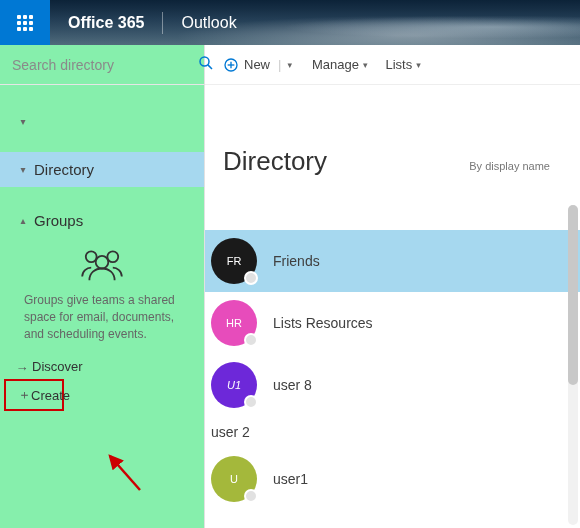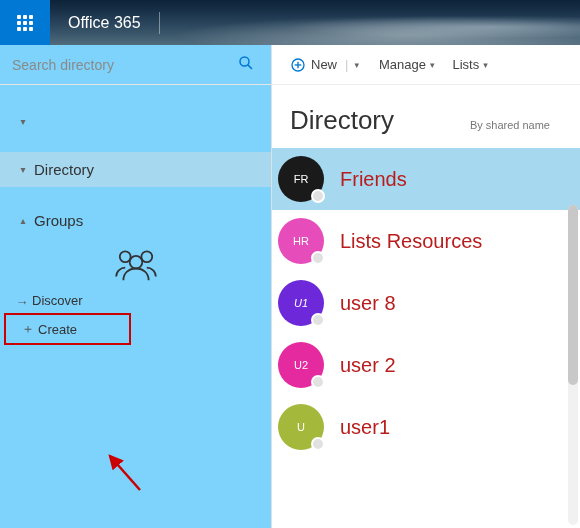--- a/index.html
+++ b/index.html
@@ -8,26 +8,26 @@
 .topbar { height: 45px; background: linear-gradient(180deg,#1a3e5c 0%,#2a5275 40%,#4a6a7f 100%); display: flex; align-items: center; color: #fff; position: relative; overflow: hidden; }
 .topbar::before { content:""; position:absolute; inset:0; background:
   radial-gradient(ellipse at 70% 80%, rgba(255,255,255,0.35) 2%, transparent 40%),
   radial-gradient(ellipse at 85% 60%, rgba(200,220,230,0.4) 1%, transparent 30%),
   linear-gradient(180deg, rgba(10,30,50,0.85) 0%, rgba(90,110,120,0.4) 100%);
   pointer-events:none;
 }
 .waffle-wrap { width: 50px; height: 45px; background: #0078d4; display:flex; align-items:center; justify-content:center; position:relative; z-index:2;}
 .waffle { width:16px; height:16px; display:grid; grid-template-columns:repeat(3,1fr); grid-gap:2px;}
 .waffle span { background:#fff; width:4px; height:4px; border-radius:1px;}
-.brand { font-size:16px; padding:0 18px; font-weight:400; position:relative; z-index:2;}
+.brand { font-size:16px; padding:0 18px; font-weight:700; position:relative; z-index:2;}
 .app-sep { width:1px; height:22px; background:rgba(255,255,255,0.4); position:relative; z-index:2;}
 .appname { font-size:16px; padding:0 18px; position:relative; z-index:2;}
 
 .wrapper { display:flex; height:calc(100% - 45px);}
-.leftcol { width:272px; background:#7dd3fc; display:flex; flex-direction:column; border-right:1px solid #e1e1e1;}
+.leftcol { width:205px; background:#86efac; display:flex; flex-direction:column; border-right:1px solid #e1e1e1;}
 .searchrow { height:40px; display:flex; align-items:center; padding:0 12px; border-bottom:1px solid #e6e6e6;}
 .searchrow input { flex:1; border:none; background:transparent; font-size:14px; color:#666; outline:none;}
 .searchrow input::placeholder { color:#8a8a8a; }
 .searchicon { color:#0078d4; font-size:16px; padding:4px; cursor:pointer; }
 .searchicon svg { width:18px; height:18px; }
 
 .nav { padding-top:22px; }
 .navitem { display:flex; align-items:center; padding:9px 12px; font-size:15px; color:#333; cursor:pointer; }
 .navitem .chev { width:22px; display:flex; justify-content:center; color:#666; font-size:10px;}
 .navitem.selected { background:#a6d8ef; }
@@ -36,40 +36,40 @@
 .groups-illus { text-align:center; padding:8px 0 2px 0; color:#333; }
 .groups-illus svg { width:56px; height:36px; }
 .groups-desc { font-size:12px; color:#666; padding:4px 24px 12px 24px; line-height:1.4;}
 .grouplink { display:flex; align-items:center; padding:5px 12px; font-size:13px; color:#333; cursor:pointer;}
 .grouplink .gicon { width:20px; color:#555; display:flex; justify-content:center;}
 .grouplink.red-outline { border:2px solid #c00; margin:0 140px 0 4px;}
 
 .arrow-annot { position:absolute; left:100px; top:448px; pointer-events:none;}
 .arrow-annot svg { width:50px; height:50px; }
 
-.rightcol { flex:1; display:flex; flex-direction:column; position:relative;}
+.rightcol { flex:1; display:flex; flex-direction:column; position:relative;gap:41px;}
 .cmdbar { height:40px; display:flex; align-items:center; padding-left:18px; font-size:13px; color:#444; border-bottom:1px solid #eee;}
 .cmditem { display:flex; align-items:center; margin-right:18px; cursor:pointer; }
 .cmditem .ci-icon { margin-right:5px; color:#0078d4; display:flex;}
 .cmditem .ci-icon svg { width:16px; height:16px;}
 .cmditem .ci-caret { margin-left:4px; color:#666; font-size:9px;}
 .cmdpipe { color:#ccc; margin:0 2px 0 -10px;}
   
 .heading { display:flex; align-items:baseline; justify-content:space-between; padding:20px 30px 12px 18px;}
 .heading h1 { font-size:26px; font-weight:300; color:#333;}
 .heading .sort { font-size:11px; color:#777;}
 
 .list { flex:1; overflow-y:auto; }
 .row { display:flex; align-items:center; padding:8px 8px 8px 6px; }
 .row.selected { background:#a6d8ef;}
 .avatar-wrap { position:relative; width:46px; height:46px; margin-right:16px;}
 .avatar { width:46px; height:46px; border-radius:50%; display:flex; align-items:center; justify-content:center; color:#fff; font-size:11px; font-weight:400;}
 .presence { position:absolute; right:-1px; bottom:-1px; width:14px; height:14px; border-radius:50%; border:2px solid #fff; background:#e1e1e1;}
 .presence.green { background:#6bb700;}
-.rowlabel { font-size:20px; color:#b91c1c;}
+.rowlabel { font-size:14px; color:#404040;}
 
 .track { position:absolute; right:2px; top:160px; width:10px; height:320px; background:#f1f1f1; border-radius:5px;}
 .thumb { width:10px; height:180px; background:#c8c8c8; border-radius:5px;}
 </style>
 </head>
 <body>
 
 <div class="topbar">
   <div class="waffle-wrap">
     <div class="waffle">
@@ -79,20 +79,21 @@
         <span></span>
         <span></span>
         <span></span>
         <span></span>
         <span></span>
         <span></span>
     </div>
   </div>
   <div class="brand">Office 365</div>
   <div class="app-sep"></div>
+  <div class="appname">Outlook</div>
 </div>
 
 <div class="wrapper">
   <div class="leftcol">
     <div class="searchrow">
       <input placeholder="Search directory" style="">
       <div class="searchicon">
         <svg viewBox="0 0 24 24" fill="none" stroke="#0078d4" stroke-width="2">
             <circle cx="10" cy="10" r="6"></circle>
             <line x1="20" y1="20" x2="14.5" y2="14.5"></line>
@@ -114,20 +115,21 @@
         <span>Groups</span>
       </div>
       <div class="groups-illus">
         <svg viewBox="0 0 60 40" fill="none" stroke="#333" stroke-width="2">
           <circle cx="18" cy="12" r="6"></circle>
             <circle cx="42" cy="12" r="6"></circle>
             <circle cx="30" cy="18" r="7"></circle>
           <path d="M8 34c0-6 5-10 10-10M52 34c0-6-5-10-10-10M16 38c0-8 6-13 14-13s14 5 14 13"></path>
         </svg>
       </div>
+      <div class="groups-desc">Groups give teams a shared space for email, documents, and scheduling events.</div>
       <div class="grouplink">
         <span class="gicon">→</span>
         <span>Discover</span>
       </div>
       <div class="grouplink red-outline">
         <span class="gicon">＋</span>
         <span>Create</span>
       </div>
     </div>
   </div>
@@ -152,21 +154,21 @@
         <span>Manage</span>
         <span class="ci-caret">▾</span>
       </div>
       <div class="cmditem">
         <span>Lists</span>
         <span class="ci-caret">▾</span>
       </div>
     </div>
     <div class="heading">
       <h1>Directory</h1>
-      <span class="sort">By shared name</span>
+      <span class="sort">By display name</span>
     </div>
     <div class="list" id="contact-list">
         <div class="row selected">
           <div class="avatar-wrap">
             <div class="avatar" style="background: rgb(26, 26, 26);">FR</div>
             <div class="presence"></div>
           </div>
           <div class="rowlabel">Friends</div>
         </div>
         <div class="row">
@@ -177,24 +179,20 @@
           <div class="rowlabel">Lists Resources</div>
         </div>
         <div class="row">
           <div class="avatar-wrap">
             <div class="avatar" style="background: #6d28d9; font-style: italic;">U1</div>
             <div class="presence"></div>
           </div>
           <div class="rowlabel">user 8</div>
         </div>
         <div class="row">
-          <div class="avatar-wrap">
-            <div class="avatar" style="background: rgb(229, 42, 159);">U2</div>
-            <div class="presence"></div>
-          </div>
           <div class="rowlabel">user 2</div>
         </div>
         <div class="row">
           <div class="avatar-wrap">
             <div class="avatar" style="background: rgb(164, 184, 59);">U</div>
             <div class="presence"></div>
           </div>
           <div class="rowlabel">user1</div>
         </div>
       </div>

